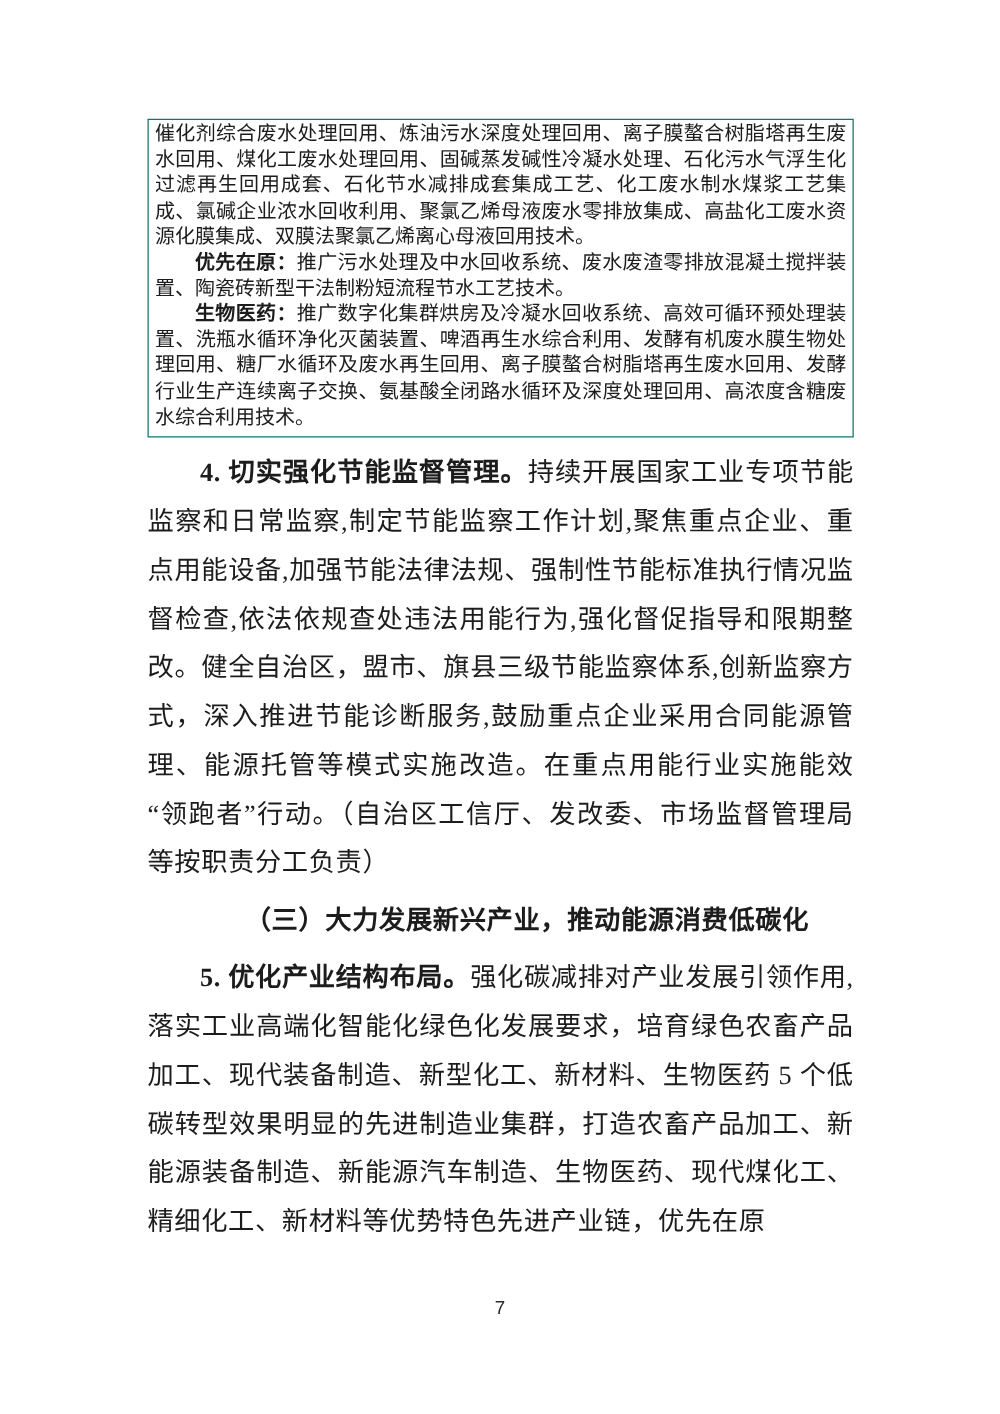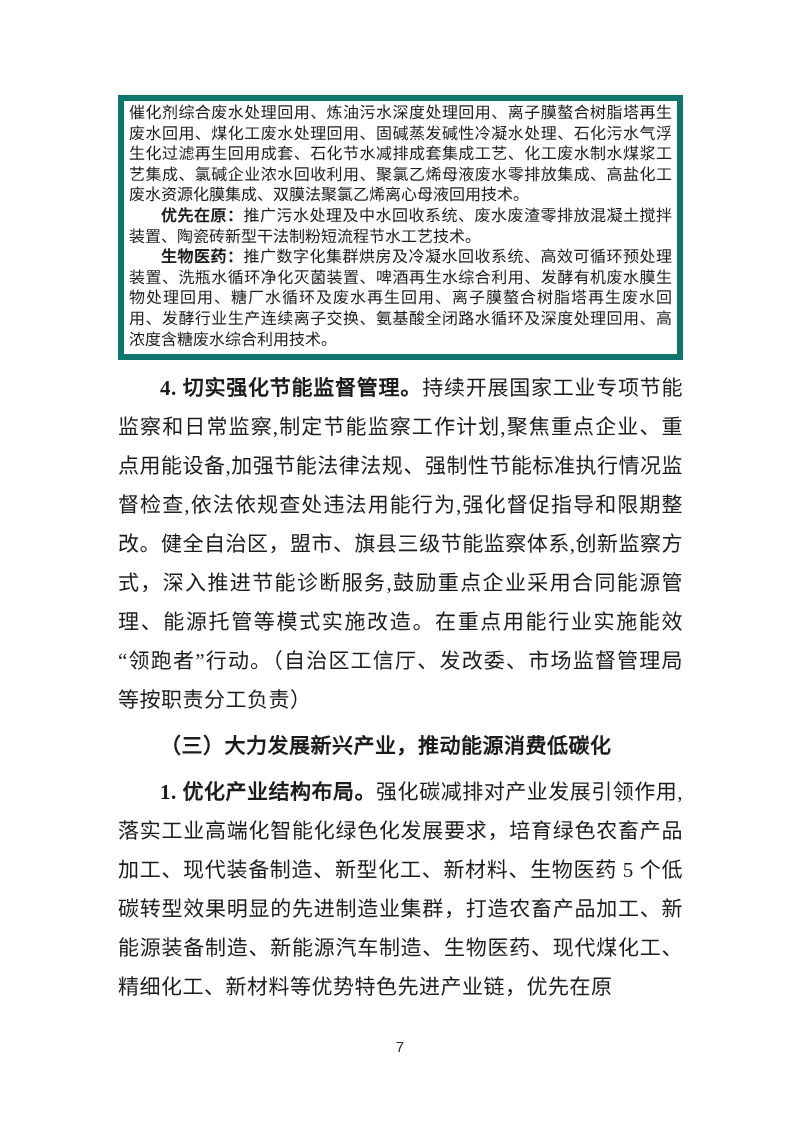--- a/index.html
+++ b/index.html
@@ -14,21 +14,21 @@
     color: #1c1c1c;
   }
   .content {
     position: absolute;
     left: 118px;
     top: 95px;
     width: 565px;
   }
   
   .industry-box {
-    border: 6px solid #0f766e;
+    border: 1px solid #0f766e;
     padding: 2px 5px 4px 5px;
     font-size: 16px;
     line-height: 20.6px;
     text-align: justify;
   }
   .box-para { text-align: justify; }
   .box-para.indent { text-indent: 2em; }
   .box-label { font-weight: bold; }
   
   .body-para {
@@ -40,20 +40,21 @@
   }
   .body-para.first { margin-top: 9px; }
   .para-lead { font-weight: bold; }
   .section-heading {
     font-size: 21px;
     line-height: 39px;
     text-indent: 2em;
     font-weight: bold;
     letter-spacing: 0.5px;
     margin-top: 7px;
+    text-align: center;
   }
   .body-para.after-heading { margin-top: 7px; }
   .page-number {
     position: absolute;
     left: 0;
     right: 0;
     top: 1038px;
     text-align: center;
     font-size: 15px;
     font-family: "Liberation Sans", "DejaVu Sans", sans-serif;
@@ -69,18 +70,18 @@
     <div class="industry-box">
       <p class="box-para"><span>催化剂综合废水处理回用、炼油污水深度处理回用、离子膜螯合树脂塔再生废水回用、煤化工废水处理回用、固碱蒸发碱性冷凝水处理、石化污水气浮生化过滤再生回用成套、石化节水减排成套集成工艺、化工废水制水煤浆工艺集成、氯碱企业浓水回收利用、聚氯乙烯母液废水零排放集成、高盐化工废水资源化膜集成、双膜法聚氯乙烯离心母液回用技术。</span></p>
       <p class="box-para indent"><span class="box-label">优先在原：</span><span>推广污水处理及中水回收系统、废水废渣零排放混凝土搅拌装置、陶瓷砖新型干法制粉短流程节水工艺技术。</span></p>
       <p class="box-para indent"><span class="box-label">生物医药：</span><span>推广数字化集群烘房及冷凝水回收系统、高效可循环预处理装置、洗瓶水循环净化灭菌装置、啤酒再生水综合利用、发酵有机废水膜生物处理回用、糖厂水循环及废水再生回用、离子膜螯合树脂塔再生废水回用、发酵行业生产连续离子交换、氨基酸全闭路水循环及深度处理回用、高浓度含糖废水综合利用技术。</span></p>
     </div>
 
     <p class="body-para first"><span class="para-lead">4. 切实强化节能监督管理。</span><span>持续开展国家工业专项节能监察和日常监察,制定节能监察工作计划,聚焦重点企业、重点用能设备,加强节能法律法规、强制性节能标准执行情况监督检查,依法依规查处违法用能行为,强化督促指导和限期整改。健全自治区，盟市、旗县三级节能监察体系,创新监察方式，深入推进节能诊断服务,鼓励重点企业采用合同能源管理、能源托管等模式实施改造。在重点用能行业实施能效“领跑者”行动。（自治区工信厅、发改委、市场监督管理局等按职责分工负责）</span></p>
 
     <p class="section-heading">（三）大力发展新兴产业，推动能源消费低碳化</p>
 
-    <p class="body-para after-heading"><span class="para-lead">1. 优化产业结构布局。</span><span>强化碳减排对产业发展引领作用,落实工业高端化智能化绿色化发展要求，培育绿色农畜产品加工、现代装备制造、新型化工、新材料、生物医药 5 个低碳转型效果明显的先进制造业集群，打造农畜产品加工、新能源装备制造、新能源汽车制造、生物医药、现代煤化工、精细化工、新材料等优势特色先进产业链，优先在原</span></p>
+    <p class="body-para after-heading"><span class="para-lead">5. 优化产业结构布局。</span><span>强化碳减排对产业发展引领作用,落实工业高端化智能化绿色化发展要求，培育绿色农畜产品加工、现代装备制造、新型化工、新材料、生物医药 5 个低碳转型效果明显的先进制造业集群，打造农畜产品加工、新能源装备制造、新能源汽车制造、生物医药、现代煤化工、精细化工、新材料等优势特色先进产业链，优先在原</span></p>
 
   </div>
 
   <div class="page-number">7</div>
 </div>
 
 </body></html>

